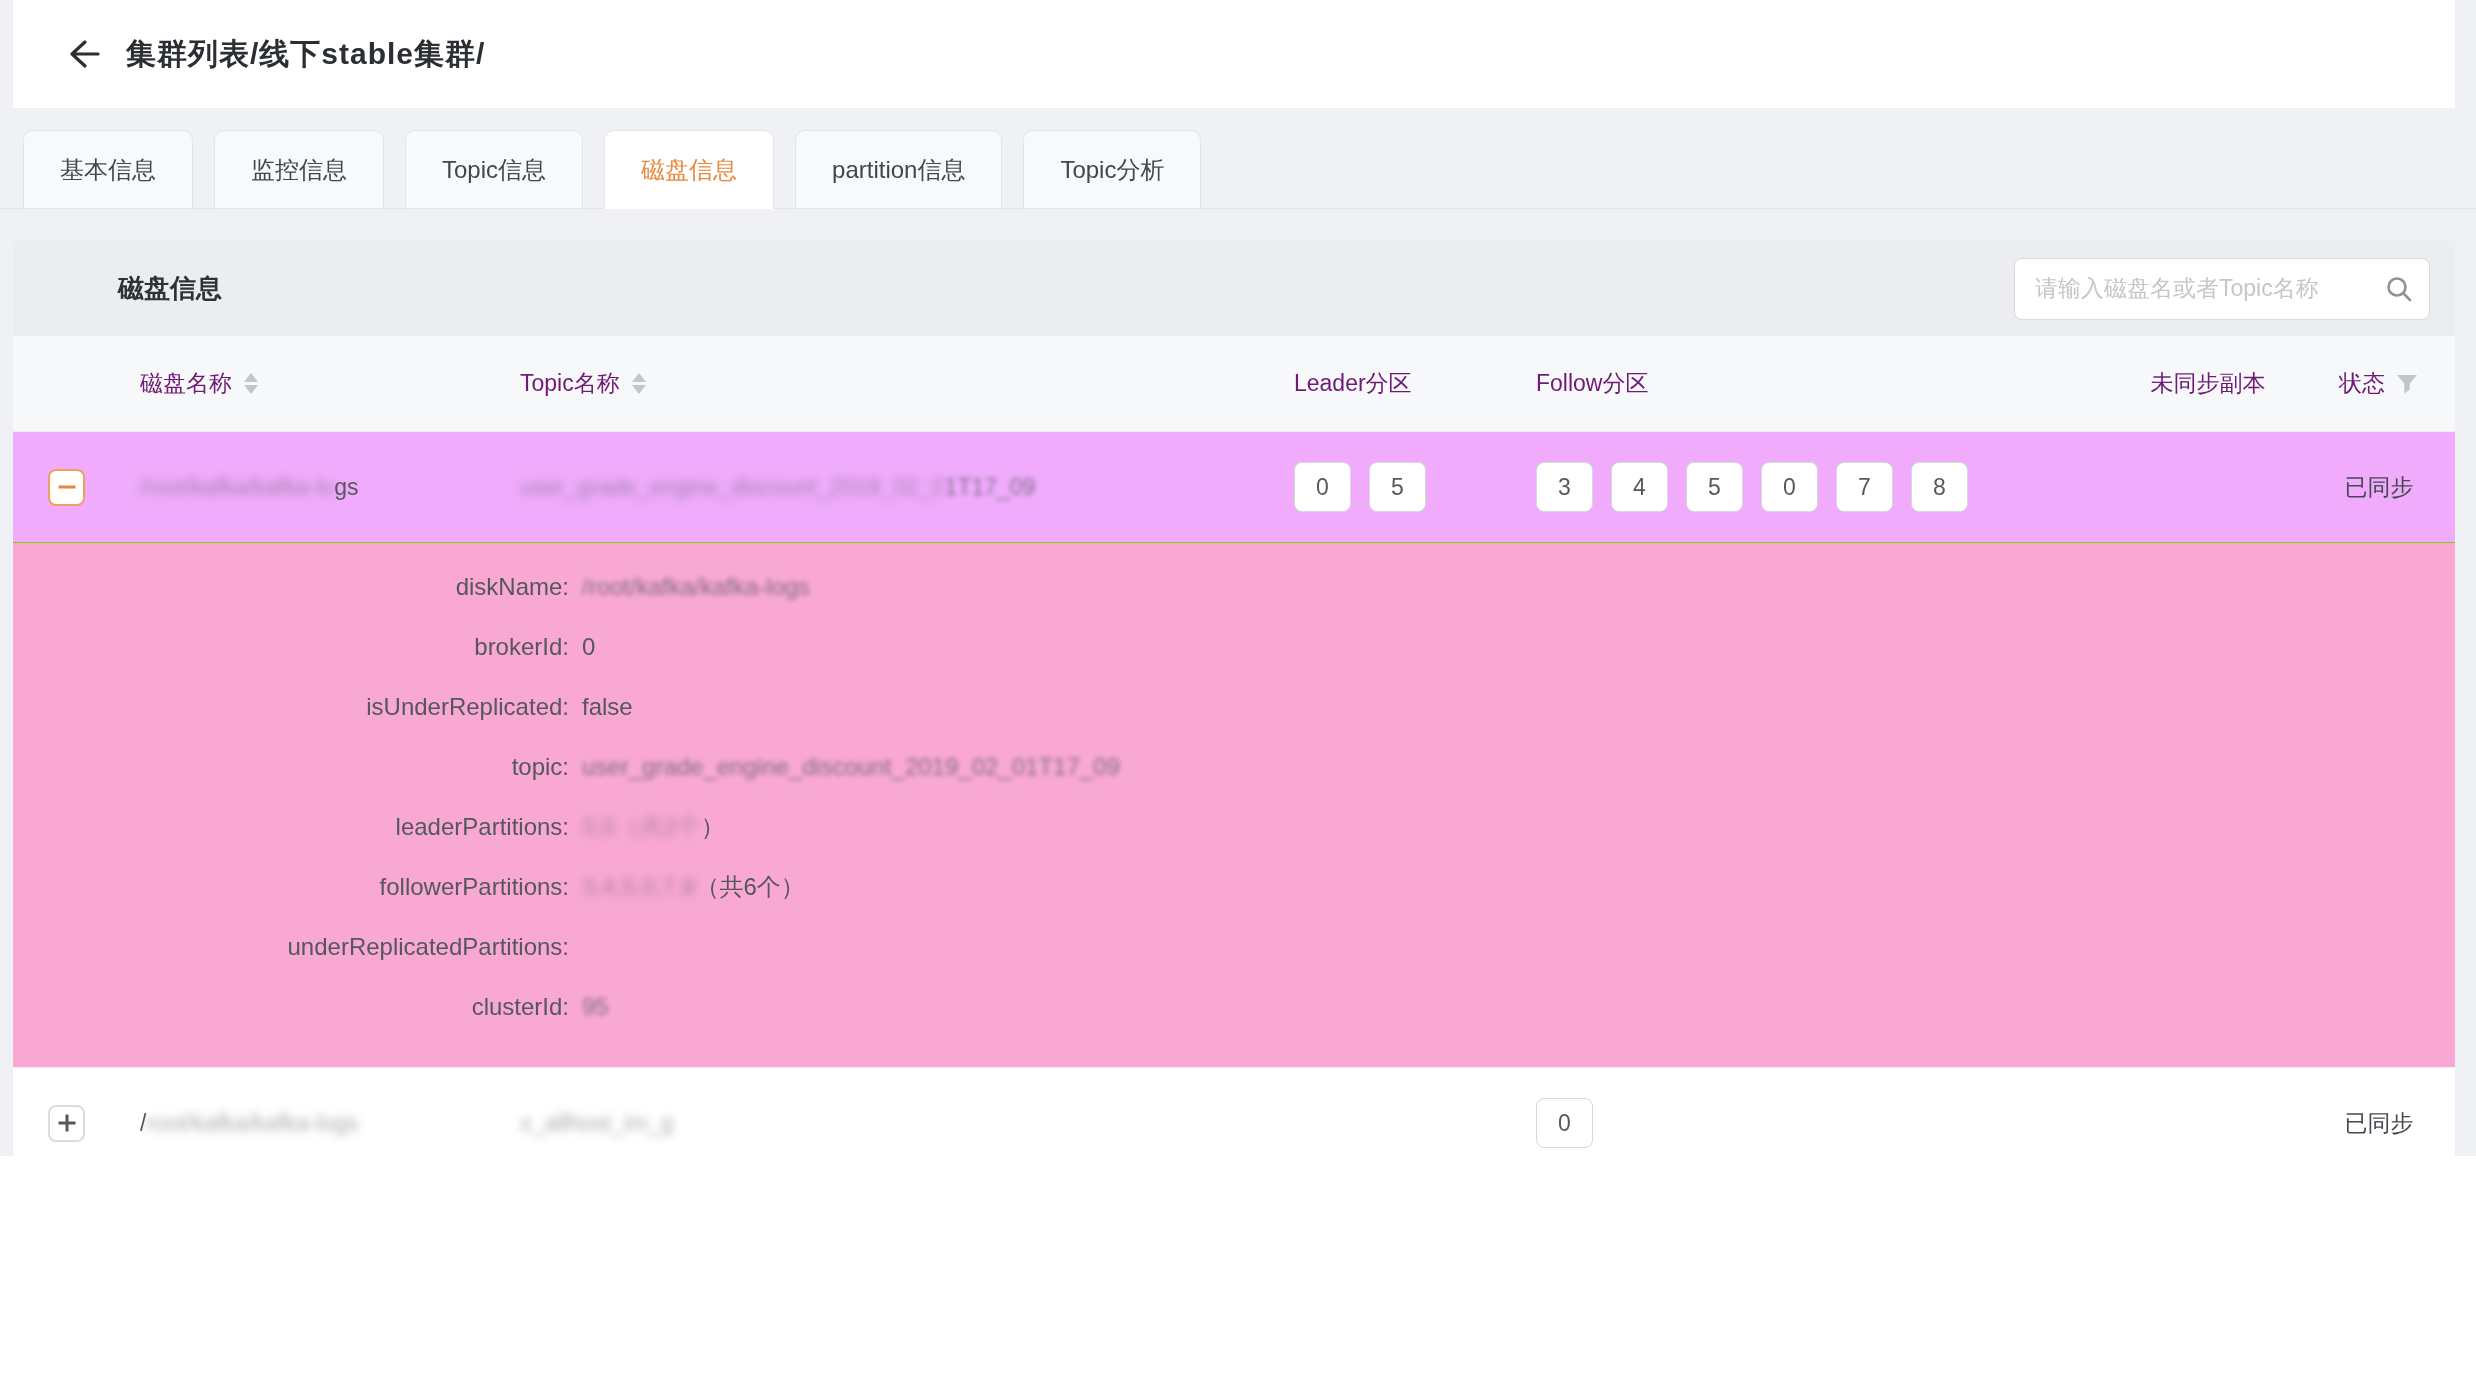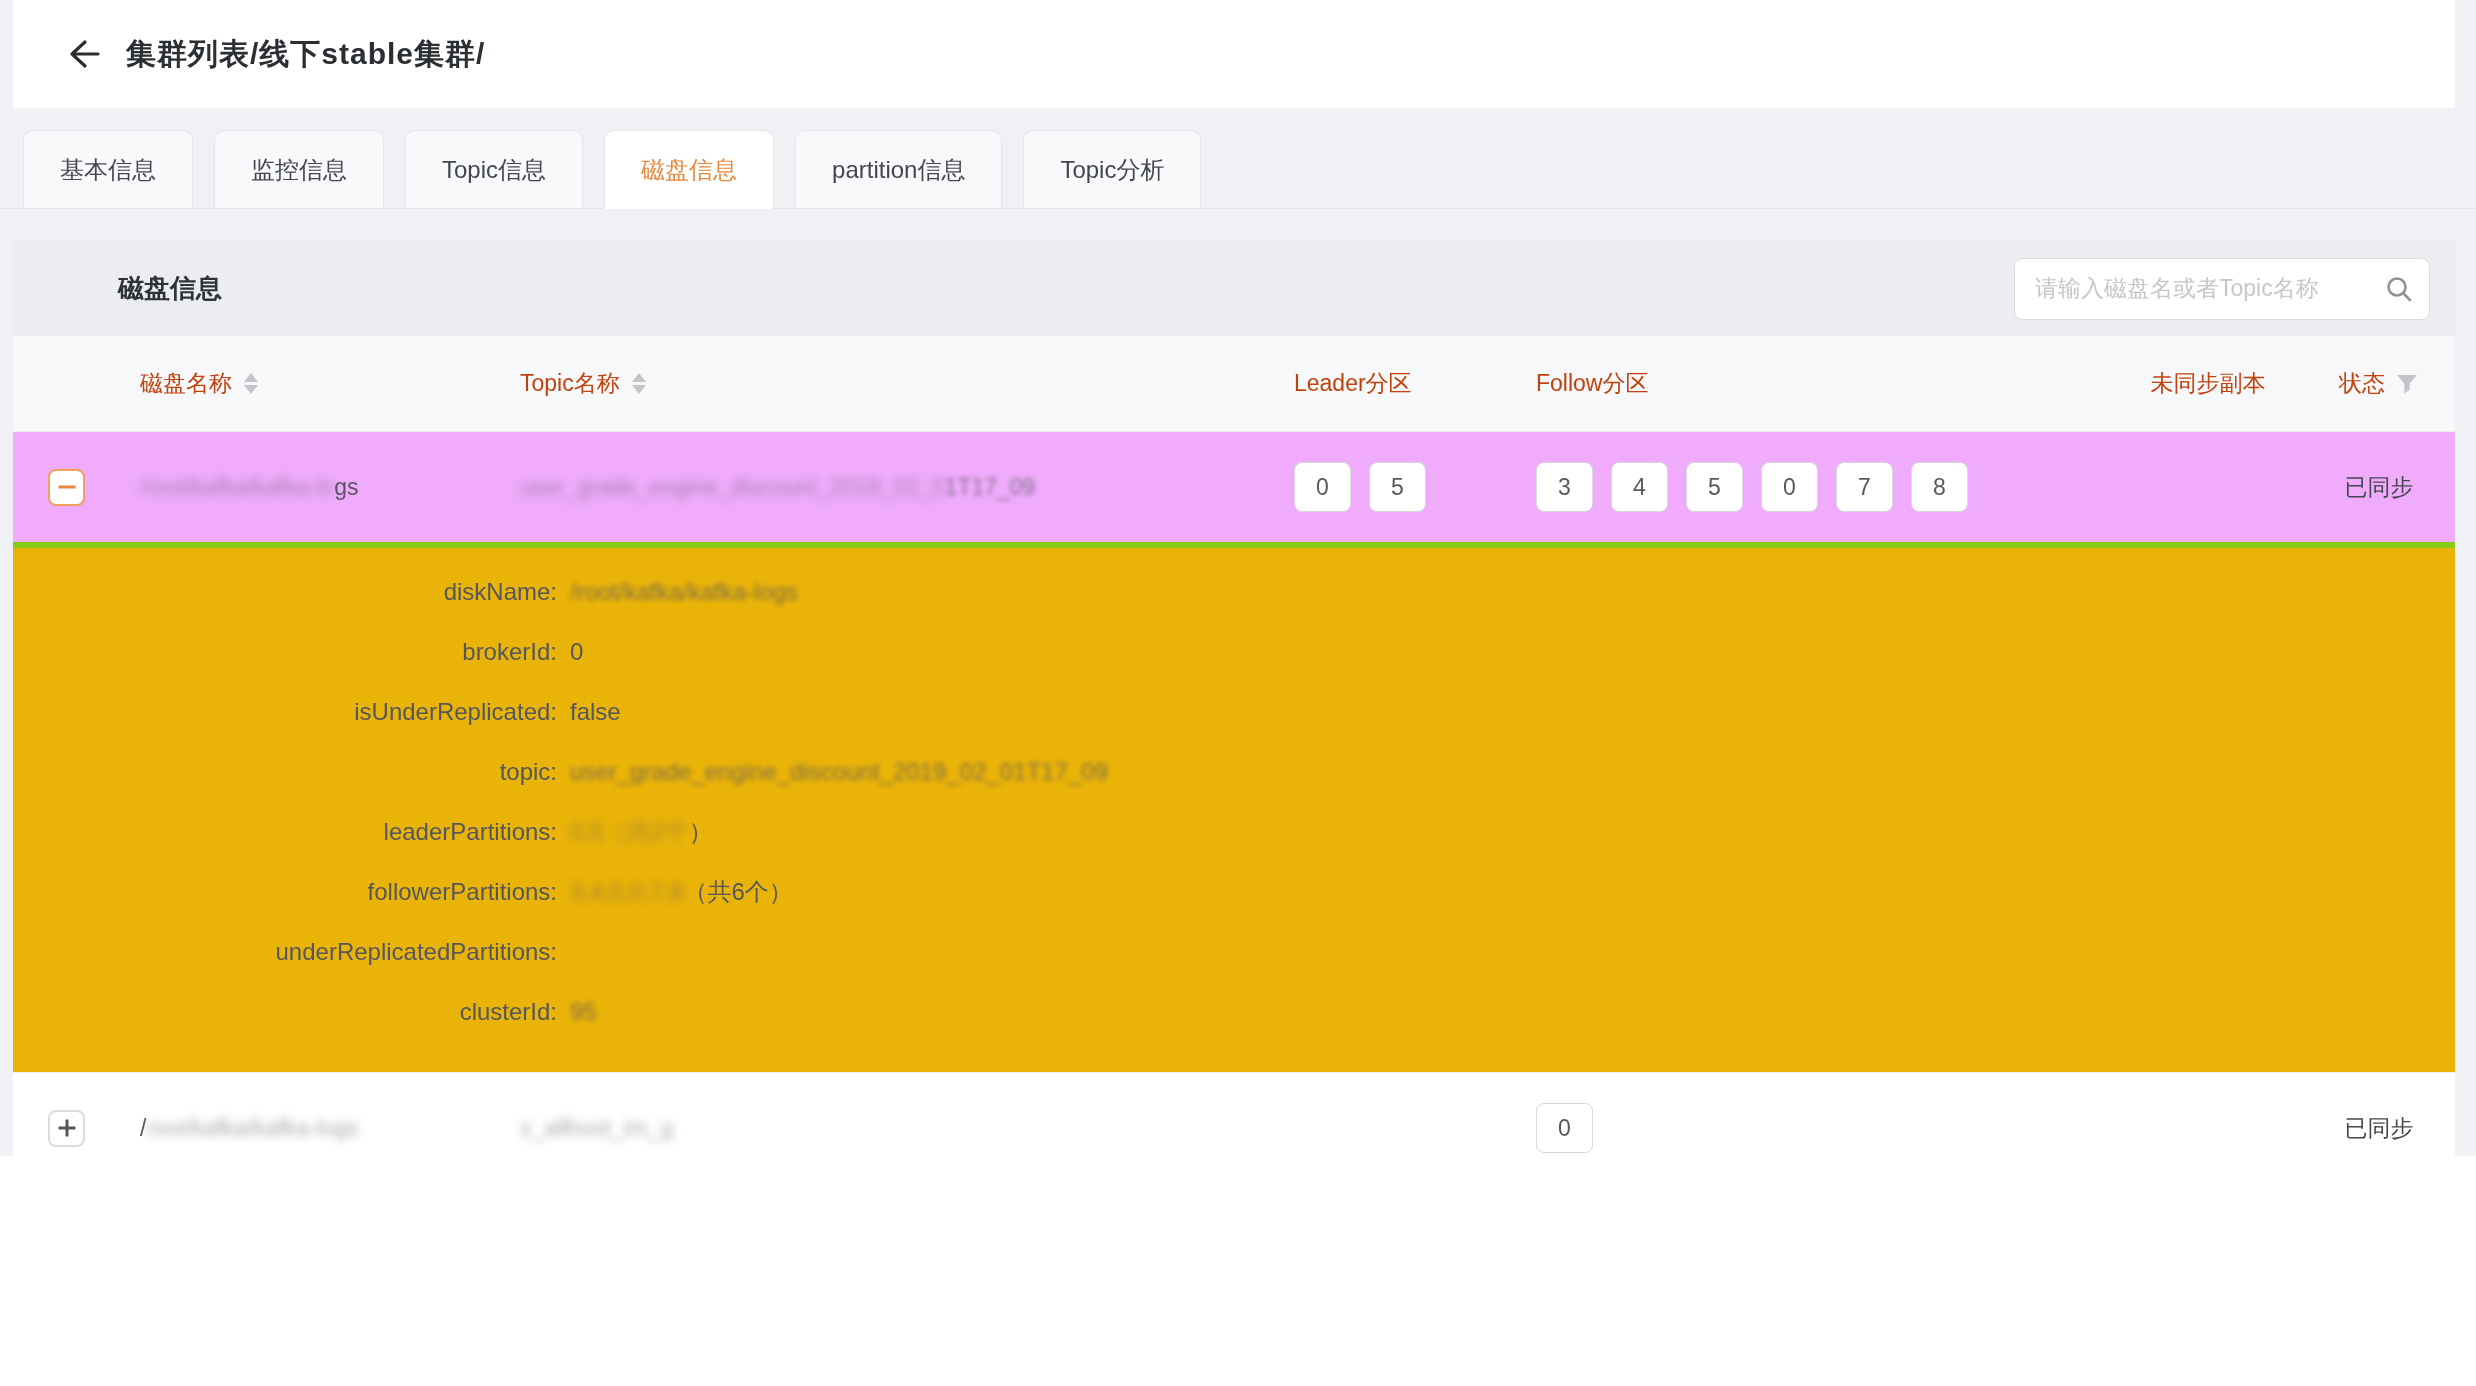--- a/index.html
+++ b/index.html
@@ -28,21 +28,21 @@
   .search-box{position:relative;width:416px;height:62px;}
   .search-input{width:100%;height:100%;box-sizing:border-box;border:1px solid #d8dade;border-radius:8px;
                 background:#fff;padding:0 62px 0 20px;font-size:23px;color:#3a3e44;outline:none;
                 font-family:"Liberation Sans","DejaVu Sans",sans-serif;}
   .search-input::placeholder{color:#c4c6cb;}
   .search-icon{position:absolute;right:16px;top:50%;transform:translateY(-50%);line-height:0;cursor:pointer;}
 
   
   .table{background:#fff;}
   .trow{display:grid;grid-template-columns:127px 380px 774px 242px 577px 190px 1fr;align-items:center;}
-  .thead{height:95px;background:#f7f8fa;font-size:23px;color:#c2410c;}
+  .thead{height:95px;background:#f7f8fa;font-size:23px;color:#701a75;}
   .cell{display:flex;align-items:center;min-width:0;}
   .col-unsync{justify-content:center;font-family:Liberation Serif, serif;}
   .col-status{justify-content:center;}
   .row{height:110px;font-size:23px;color:#55585e;border-top:1px solid #ebedf0;background:#fff;}
   .row.expanded{background:#f0abfc;border-top-color:#efece6;}
 
   .sorter{display:inline-flex;flex-direction:column;margin-left:12px;row-gap:3px;cursor:pointer;}
   .caret-up{width:0;height:0;border-left:7px solid transparent;border-right:7px solid transparent;border-bottom:9px solid #c3c5c9;}
   .caret-down{width:0;height:0;border-left:7px solid transparent;border-right:7px solid transparent;border-top:9px solid #c3c5c9;}
   .funnel{margin-left:10px;line-height:0;cursor:pointer;}
@@ -56,21 +56,21 @@
   .chips{display:flex;column-gap:18px;}
   .chip{width:57px;height:50px;box-sizing:border-box;border:1px solid #d6d8dc;border-radius:8px;background:#fff;
         display:flex;align-items:center;justify-content:center;font-size:23px;color:#55585e;flex:0 0 auto;}
 
   .redact{filter:blur(4px);opacity:.5;}
   .redact-soft{filter:blur(2.5px);opacity:.72;}
 
   .status-text{font-size:23px;color:#45494f;}
 
   
-  .detail{background:#eab308;border-top:6px solid #84cc16;padding:14px 4px 30px;}
+  .detail{background:#f9a8d4;border-top:1px solid #84cc16;padding:14px 16px 30px;}
   .drow{display:flex;line-height:60px;font-size:24px;color:#54575d;}
   .dlabel{width:540px;text-align:right;flex:0 0 auto;}
   .dval{margin-left:13px;white-space:nowrap;}
 </style>
 </head>
 <body>
 
 <div class="page">
 
   <div class="app-header inset">

